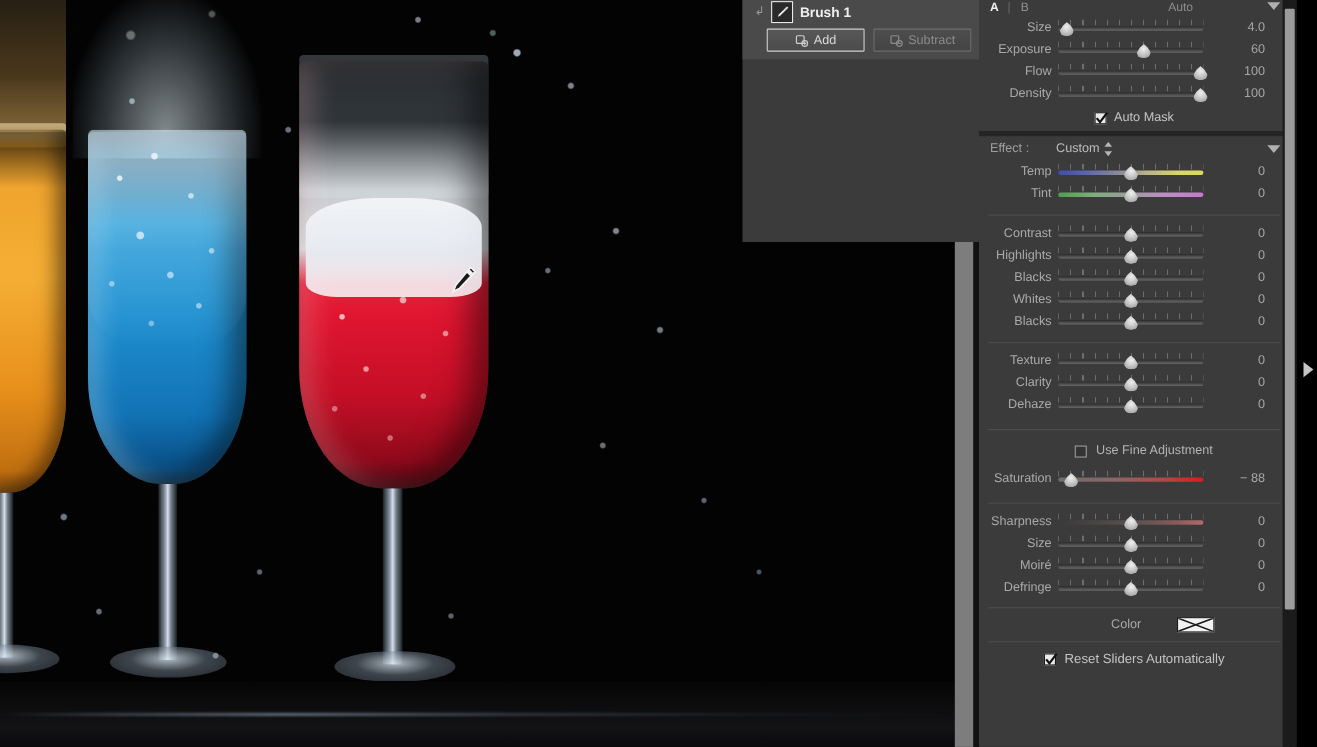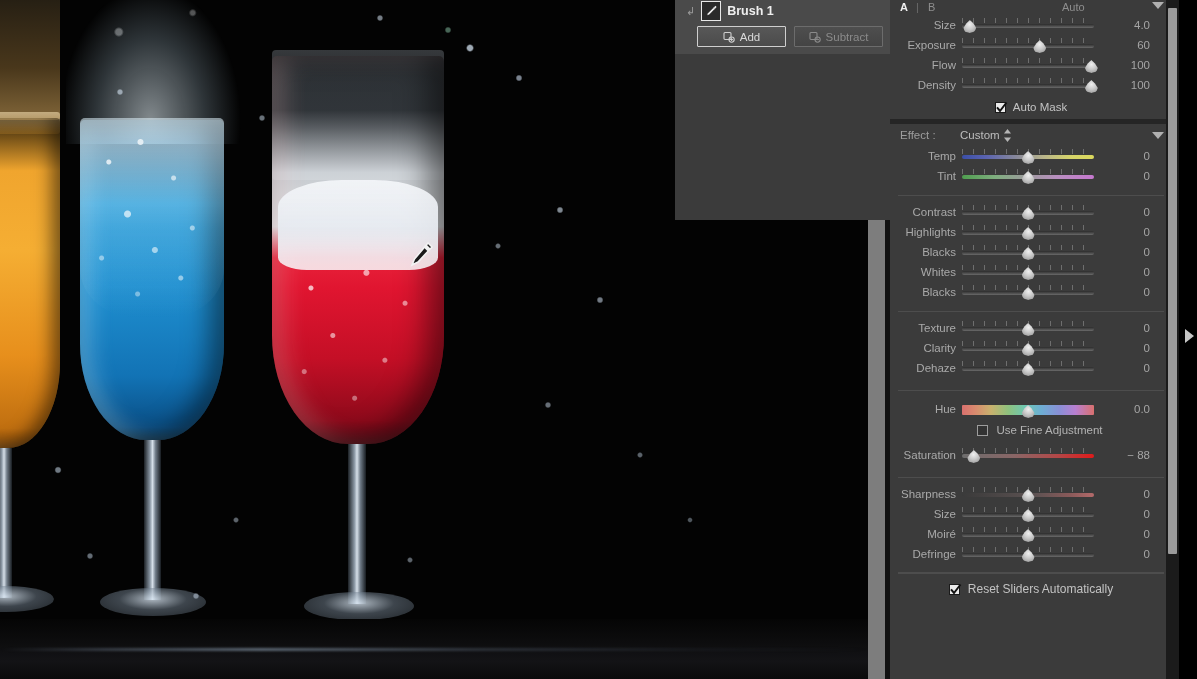--- a/index.html
+++ b/index.html
@@ -504,28 +504,20 @@
           <i class="strack"></i>
           <i class="shandle" style="left:50%"></i>
         </span>
         <span class="sval">0</span>
       </div>
 
       <div style="height:12px"></div>
       <div class="divider-line"></div>
       <div style="height:8px"></div>
 
-      <div class="srow">
-        <span class="slabel">Hue</span>
-        <span class="strack-wrap">
-          <i class="strack t-hue" style="top:6px; height:10px; border-radius:1px;"></i>
-          <i class="shandle" style="left:50%; top:6px;"></i>
-        </span>
-        <span class="sval">0.0</span>
-      </div>
 
       <div class="fine-row">
         <span class="chk-off"></span>
         <span>Use Fine Adjustment</span>
       </div>
 
       <div style="height:4px"></div>
 
       <div class="srow">
         <span class="slabel">Saturation</span>
@@ -574,20 +566,28 @@
           <i class="sticks"></i>
           <i class="strack"></i>
           <i class="shandle" style="left:50%"></i>
         </span>
         <span class="sval">0</span>
       </div>
 
       <div style="height:8px"></div>
       <div class="divider-line"></div>
 
+      <div class="color-row">
+        <span class="color-label">Color</span>
+        <span class="color-swatch">
+          <svg width="32" height="12" viewBox="0 0 32 12">
+            <path d="M0 0 L32 12 M32 0 L0 12" stroke="#1a1a1a" stroke-width="1.4"></path>
+          </svg>
+        </span>
+      </div>
 
       <div class="divider-line"></div>
 
       <div class="reset-row">
         <span class="chk">
           <svg width="13" height="13" viewBox="0 0 13 13">
             <path d="M2 6.4 L5 10 L11.5 1.5" fill="none" stroke="#111" stroke-width="2"></path>
           </svg>
         </span>
         <span>Reset Sliders Automatically</span>

